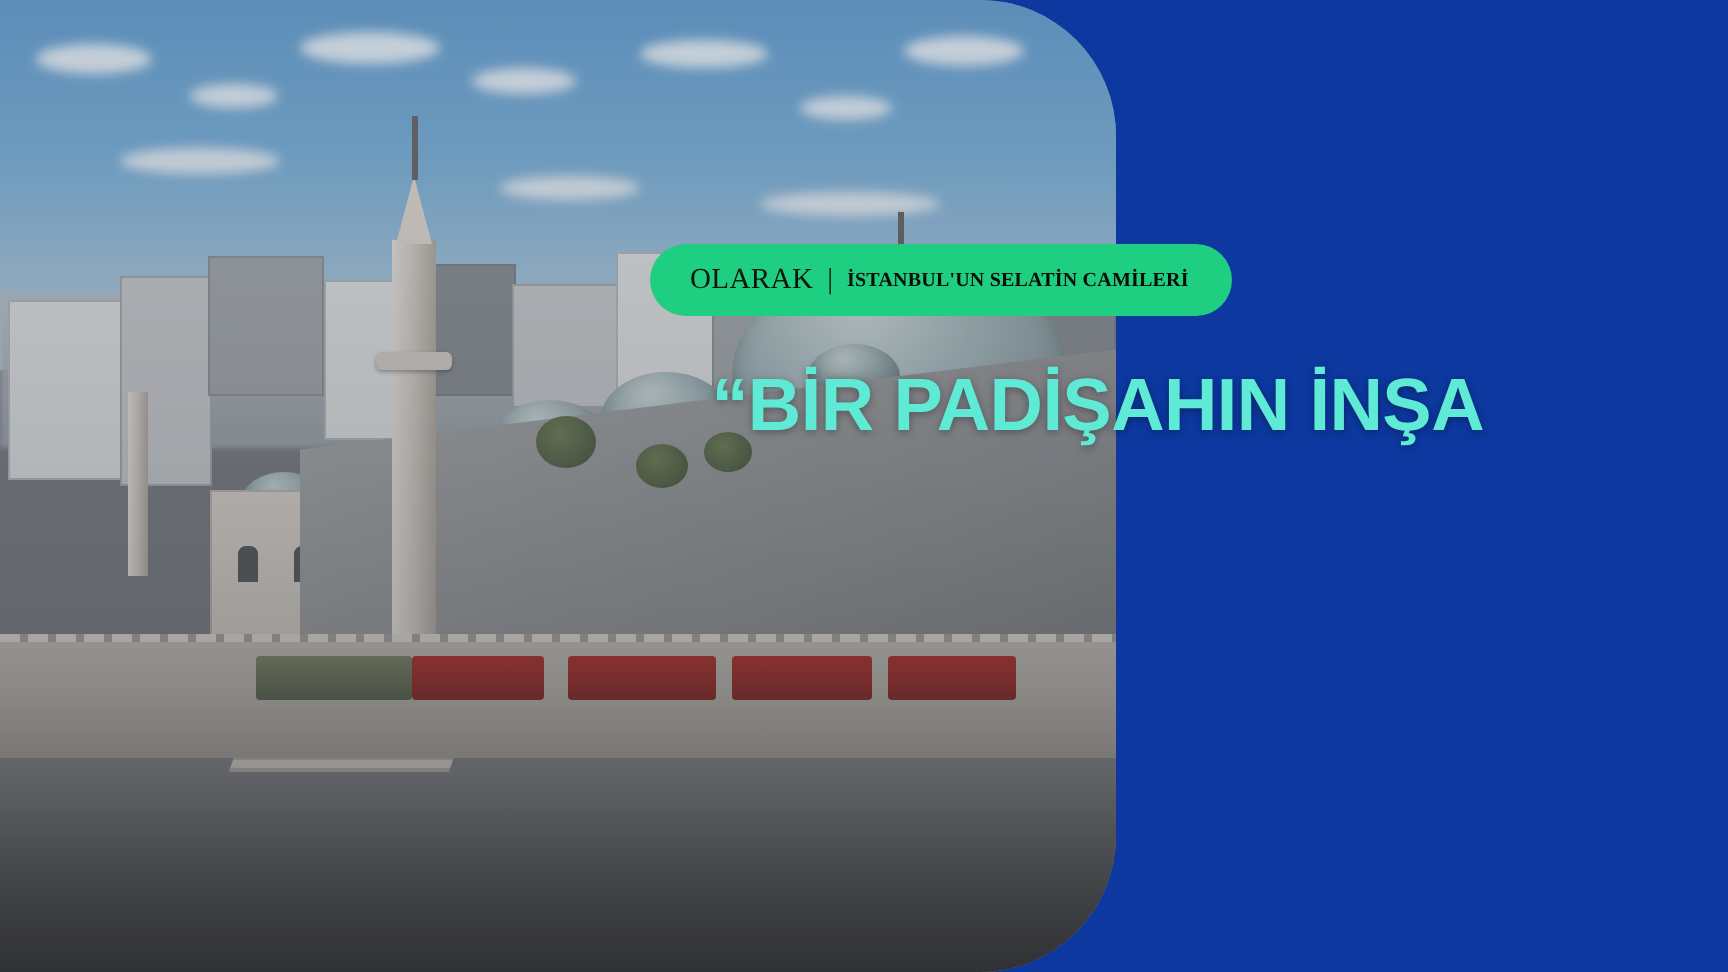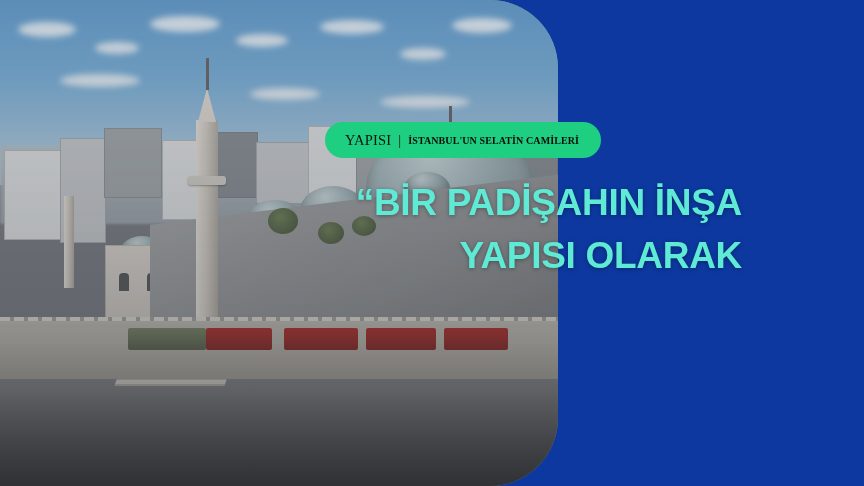--- a/index.html
+++ b/index.html
@@ -346,23 +346,22 @@
     <div class="awning" style="left:284px; width:74px;"></div>
     <div class="awning" style="left:366px; width:70px;"></div>
     <div class="awning" style="left:444px; width:64px;"></div>
 
     <div class="shadowstrip"></div>
     <div class="photo-desat"></div>
     <div class="photo-grade"></div>
   </div>
 
   <div class="badge">
-    <span class="badge-kicker">YAPISI</span>
+    <span class="badge-kicker">OLARAK</span>
     <span class="badge-sep">|</span>
     <span class="badge-title">İSTANBUL'UN SELATİN CAMİLERİ</span>
   </div>
 
   <div class="headline">
     <span class="hl-line">“BİR PADİŞAHIN İNŞA</span>
-    <span class="hl-line">YAPISI OLARAK</span>
   </div>
 
 </div>
 
 </body></html>

